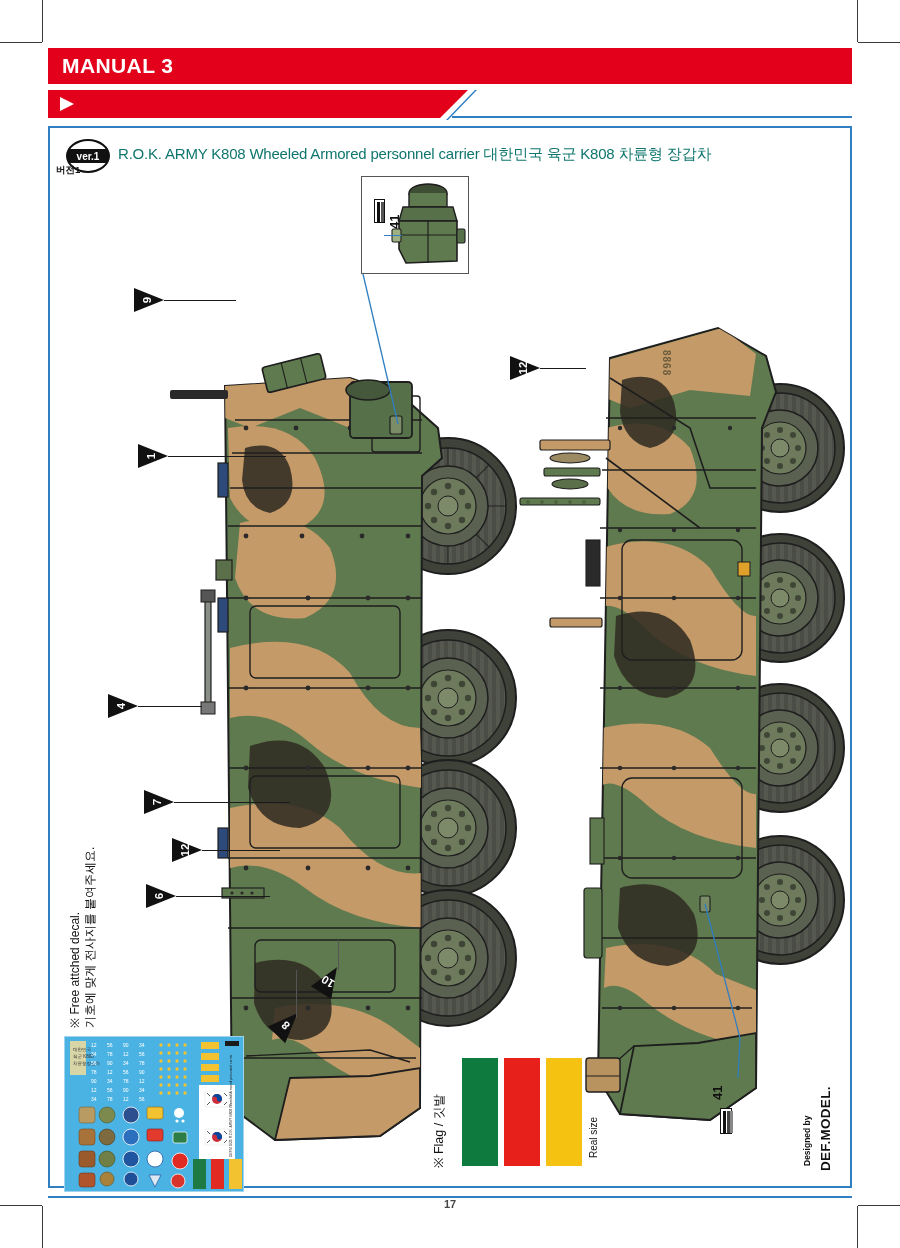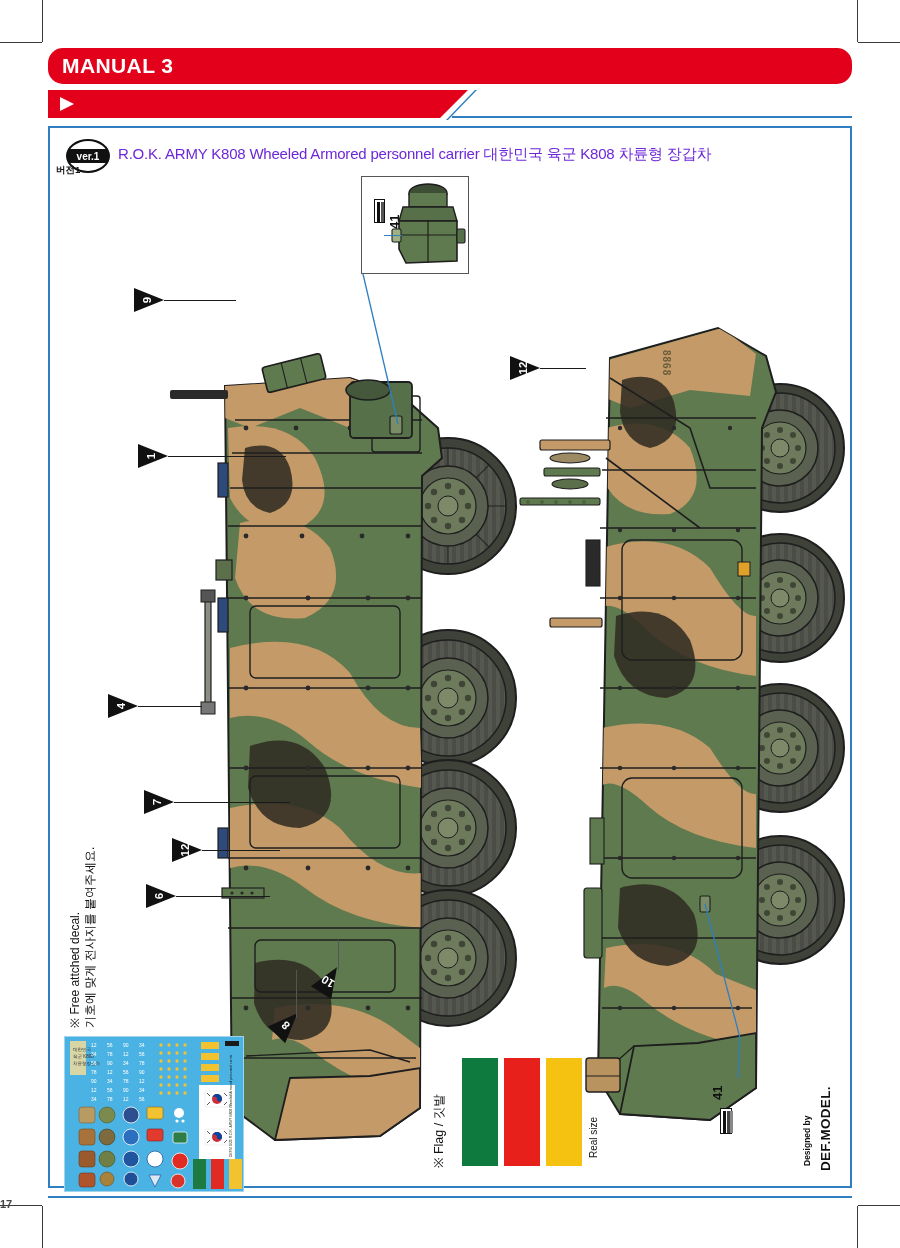--- a/index.html
+++ b/index.html
@@ -12,21 +12,21 @@
   }
 
   
   .crop { position: absolute; background: #3a3a3a; }
   .crop.h { height: 1px; width: 42px; }
   .crop.v { width: 1px; height: 42px; }
 
   
   #header-bar {
     position: absolute; left: 48px; top: 48px; width: 804px; height: 36px;
-    background: #e2001a; display: flex; align-items: center; border-radius: 15px;
+    background: #e2001a; display: flex; align-items: center;
   }
   #manual-no {
     color: #fff; font-weight: bold; font-size: 21px; letter-spacing: .4px;
     padding-left: 14px; white-space: nowrap;
   }
   #kit-title {
     color: #fff; font-weight: bold; font-size: 20.5px; letter-spacing: -.2px;
     white-space: nowrap; margin-left: 64px;
   }
 
@@ -71,21 +71,21 @@
   #ver-bar {
     position: absolute; left: 2px; top: 10px; width: 40px; height: 14px;
     background: #111; display: flex; align-items: center; justify-content: center;
   }
   #ver-bar span { color: #fff; font-size: 10px; font-weight: bold; }
   #ver-kr {
     position: absolute; left: 6px; top: 36px; font-size: 9.5px; color: #111; font-weight: bold;
   }
   #panel-heading {
     position: absolute; left: 68px; top: 17px;
-    font-size: 15px; color: #6d28d9; letter-spacing: -.2px; white-space: nowrap;
+    font-size: 15px; color: #0f766e; letter-spacing: -.2px; white-space: nowrap;
   }
 
   
   #inset {
     position: absolute; left: 311px; top: 48px; width: 108px; height: 98px;
     border: 1.4px solid #555; background: #fff;
   }
   #inset-num {
     position: absolute; left: 25px; top: 52px; font-size: 13px; font-weight: bold;
     color: #111; transform: rotate(-90deg); transform-origin: left top;
@@ -153,21 +153,21 @@
   }
   #credit-name {
     position: absolute; left: 16px; top: 105px; transform: rotate(-90deg);
     transform-origin: left top; font-size: 13.5px; font-weight: bold; color: #111;
     letter-spacing: .3px; white-space: nowrap;
   }
 
   
   #footer-line { position: absolute; left: 48px; top: 1196px; width: 804px; height: 2px; background: #2f7fc1; }
   #page-num {
-    position: absolute; left: 0; right: 0; top: 1198px; text-align: left;
+    position: absolute; left: 0; right: 0; top: 1198px; text-align: center;
     font-size: 11px; font-weight: bold; color: #444;
   }
 </style>
 </head>
 <body>
 
 <div class="crop h" style="left:0;top:42px;"></div>
 <div class="crop v" style="left:42px;top:0;"></div>
 <div class="crop h" style="right:0;top:42px;"></div>
 <div class="crop v" style="right:42px;top:0;"></div>

